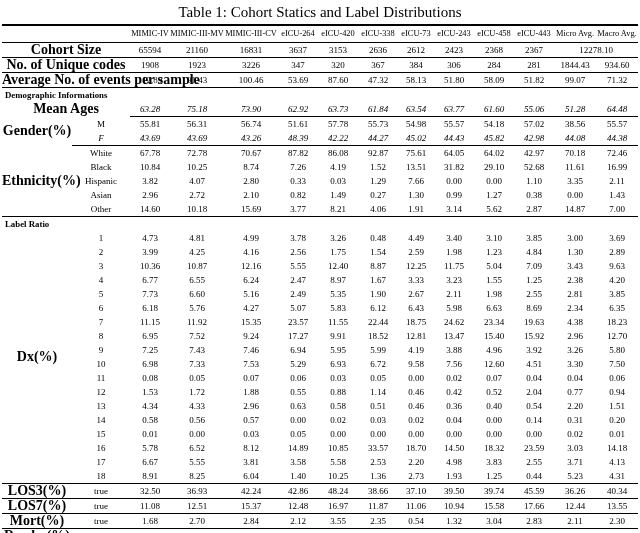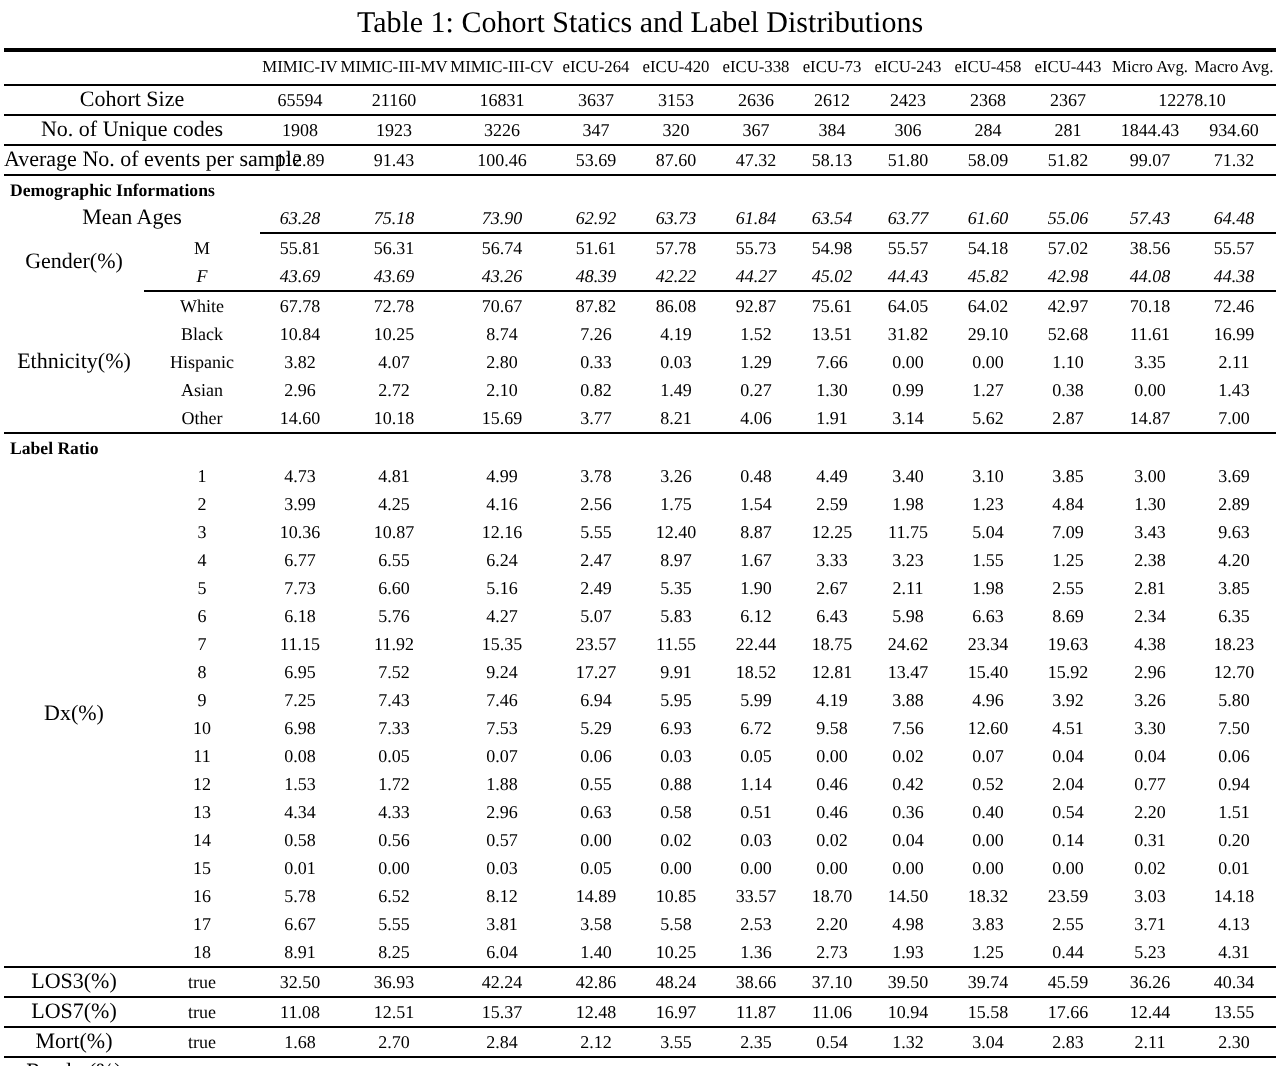--- a/index.html
+++ b/index.html
@@ -8,21 +8,21 @@
     font-family:"Liberation Serif","DejaVu Serif",serif;color:#000;
     padding-top:3px;overflow:hidden;
   }
   .title{text-align:center;font-size:15px;line-height:19px;margin-bottom:2px;font-family:Liberation Serif, serif;}
   table{border-collapse:collapse;table-layout:fixed;width:636px;margin:0 2px;font-size:9px;}
   th,td{
     padding:0;height:14px;line-height:14px;text-align:center;
     font-weight:normal;white-space:nowrap;overflow:visible;vertical-align:middle;
   }
   thead th{border-top:2px solid #000;border-bottom:1px solid #000;font-size:8.4px;height:16px;line-height:16px;margin-top:32px;}
-  td.lbl{font-size:11px;}
+  td.lbl{font-size:14px;font-weight:bold;}
   td.section{text-align:left;font-weight:bold;font-size:8.8px;padding-left:3px;margin-left:16px;}
   tr.rule-full > td{border-bottom:1px solid #000;}
   tr.rule-partial > td:not(.lbl){border-bottom:1px solid #000;font-style:italic;}
   td.rule{border-bottom:1px solid #000;}
   tr.bottom > td{border-bottom:2px solid #000;}
 </style>
 </head>
 <body>
 
 <div class="page">
@@ -114,21 +114,21 @@
           <td>63.28</td>
           <td>75.18</td>
           <td>73.90</td>
           <td>62.92</td>
           <td>63.73</td>
           <td>61.84</td>
           <td>63.54</td>
           <td>63.77</td>
           <td>61.60</td>
           <td>55.06</td>
-          <td>57.43</td>
+          <td>51.28</td>
           <td>64.48</td>
         </tr>
         <tr>
           <td rowspan="2" class="lbl">Gender(%)</td>
           <td>M</td>
           <td>55.81</td>
           <td>56.31</td>
           <td>56.74</td>
           <td>51.61</td>
           <td>57.78</td>

